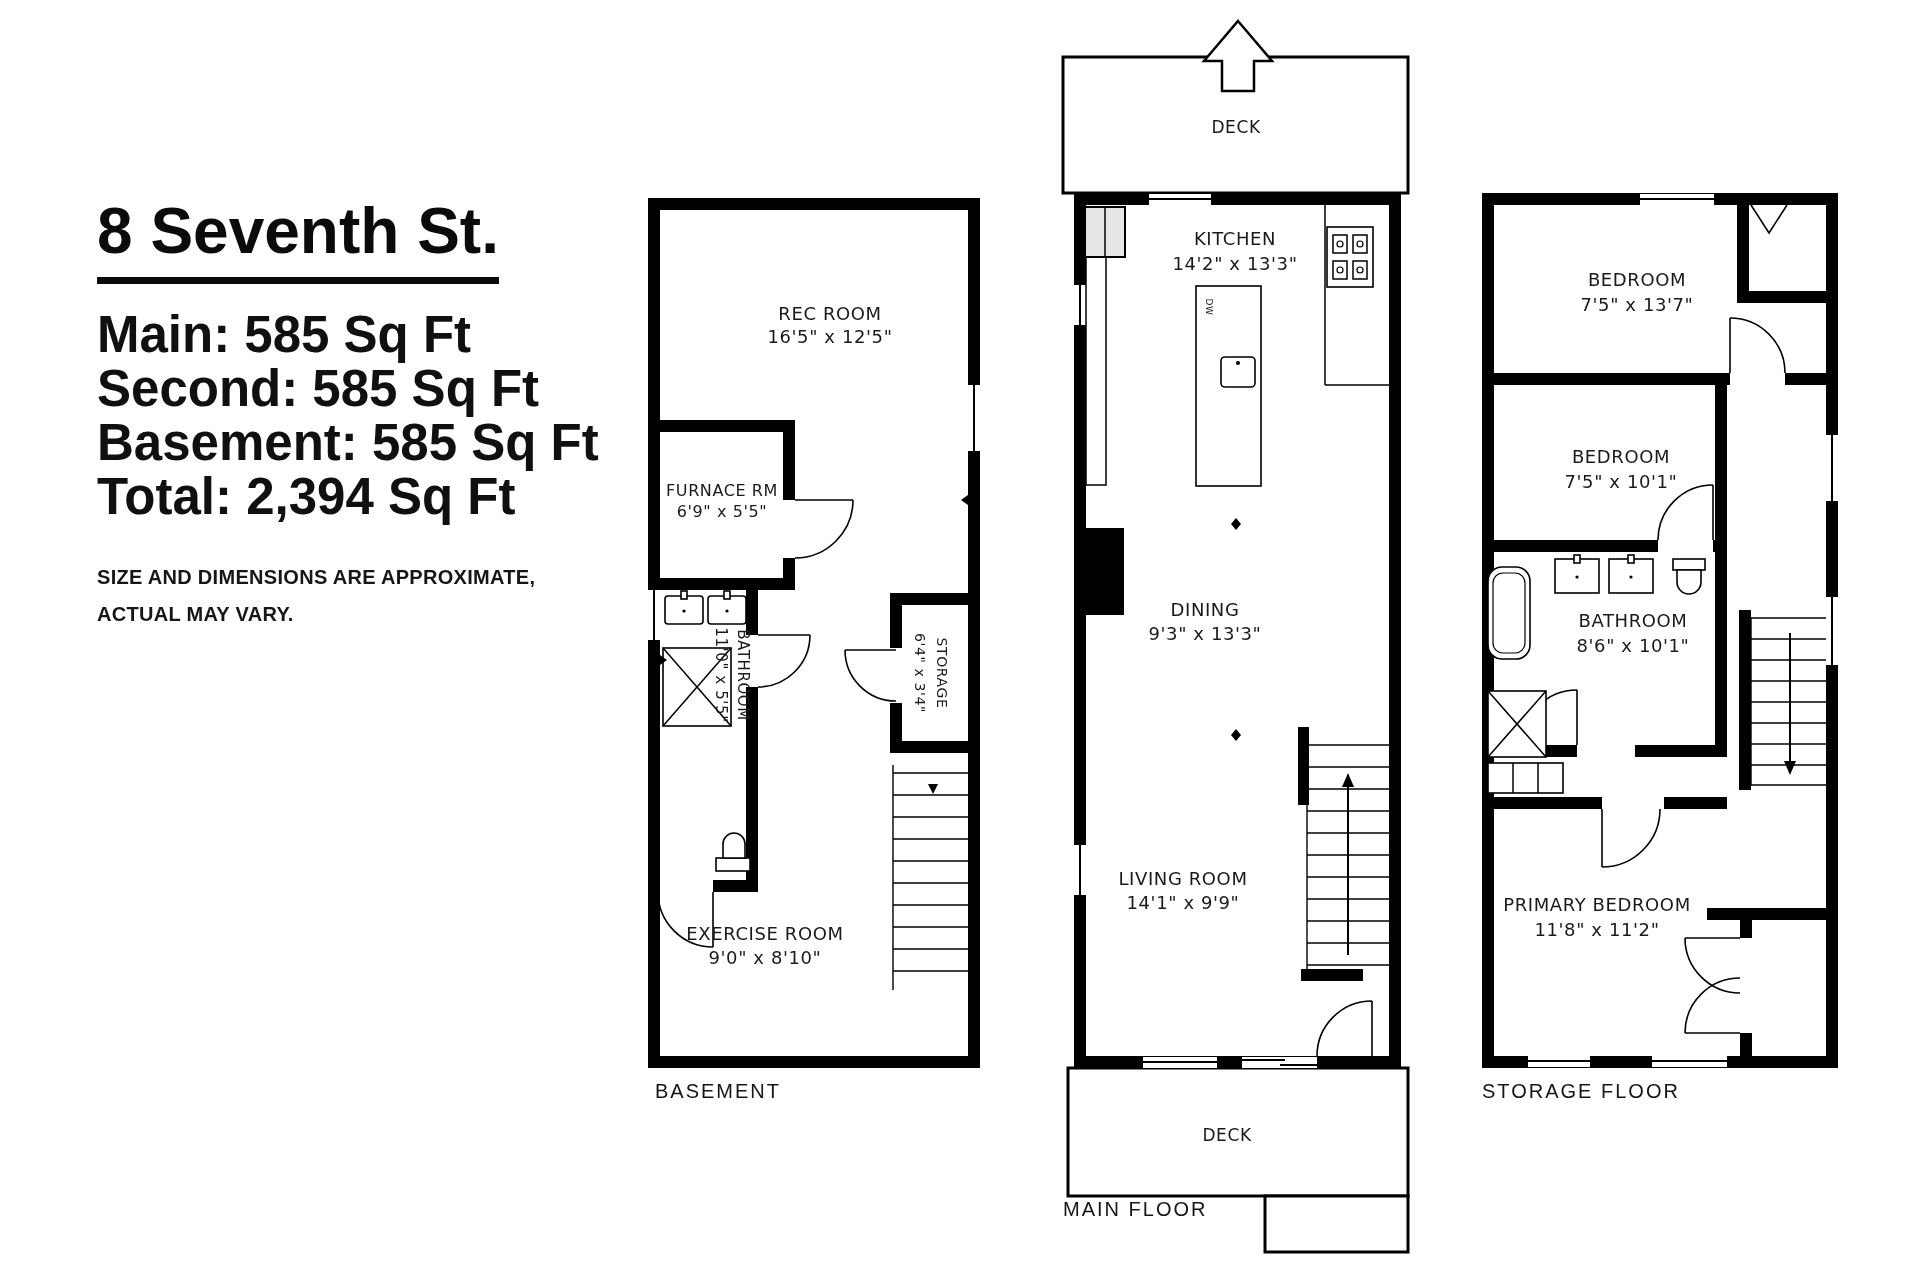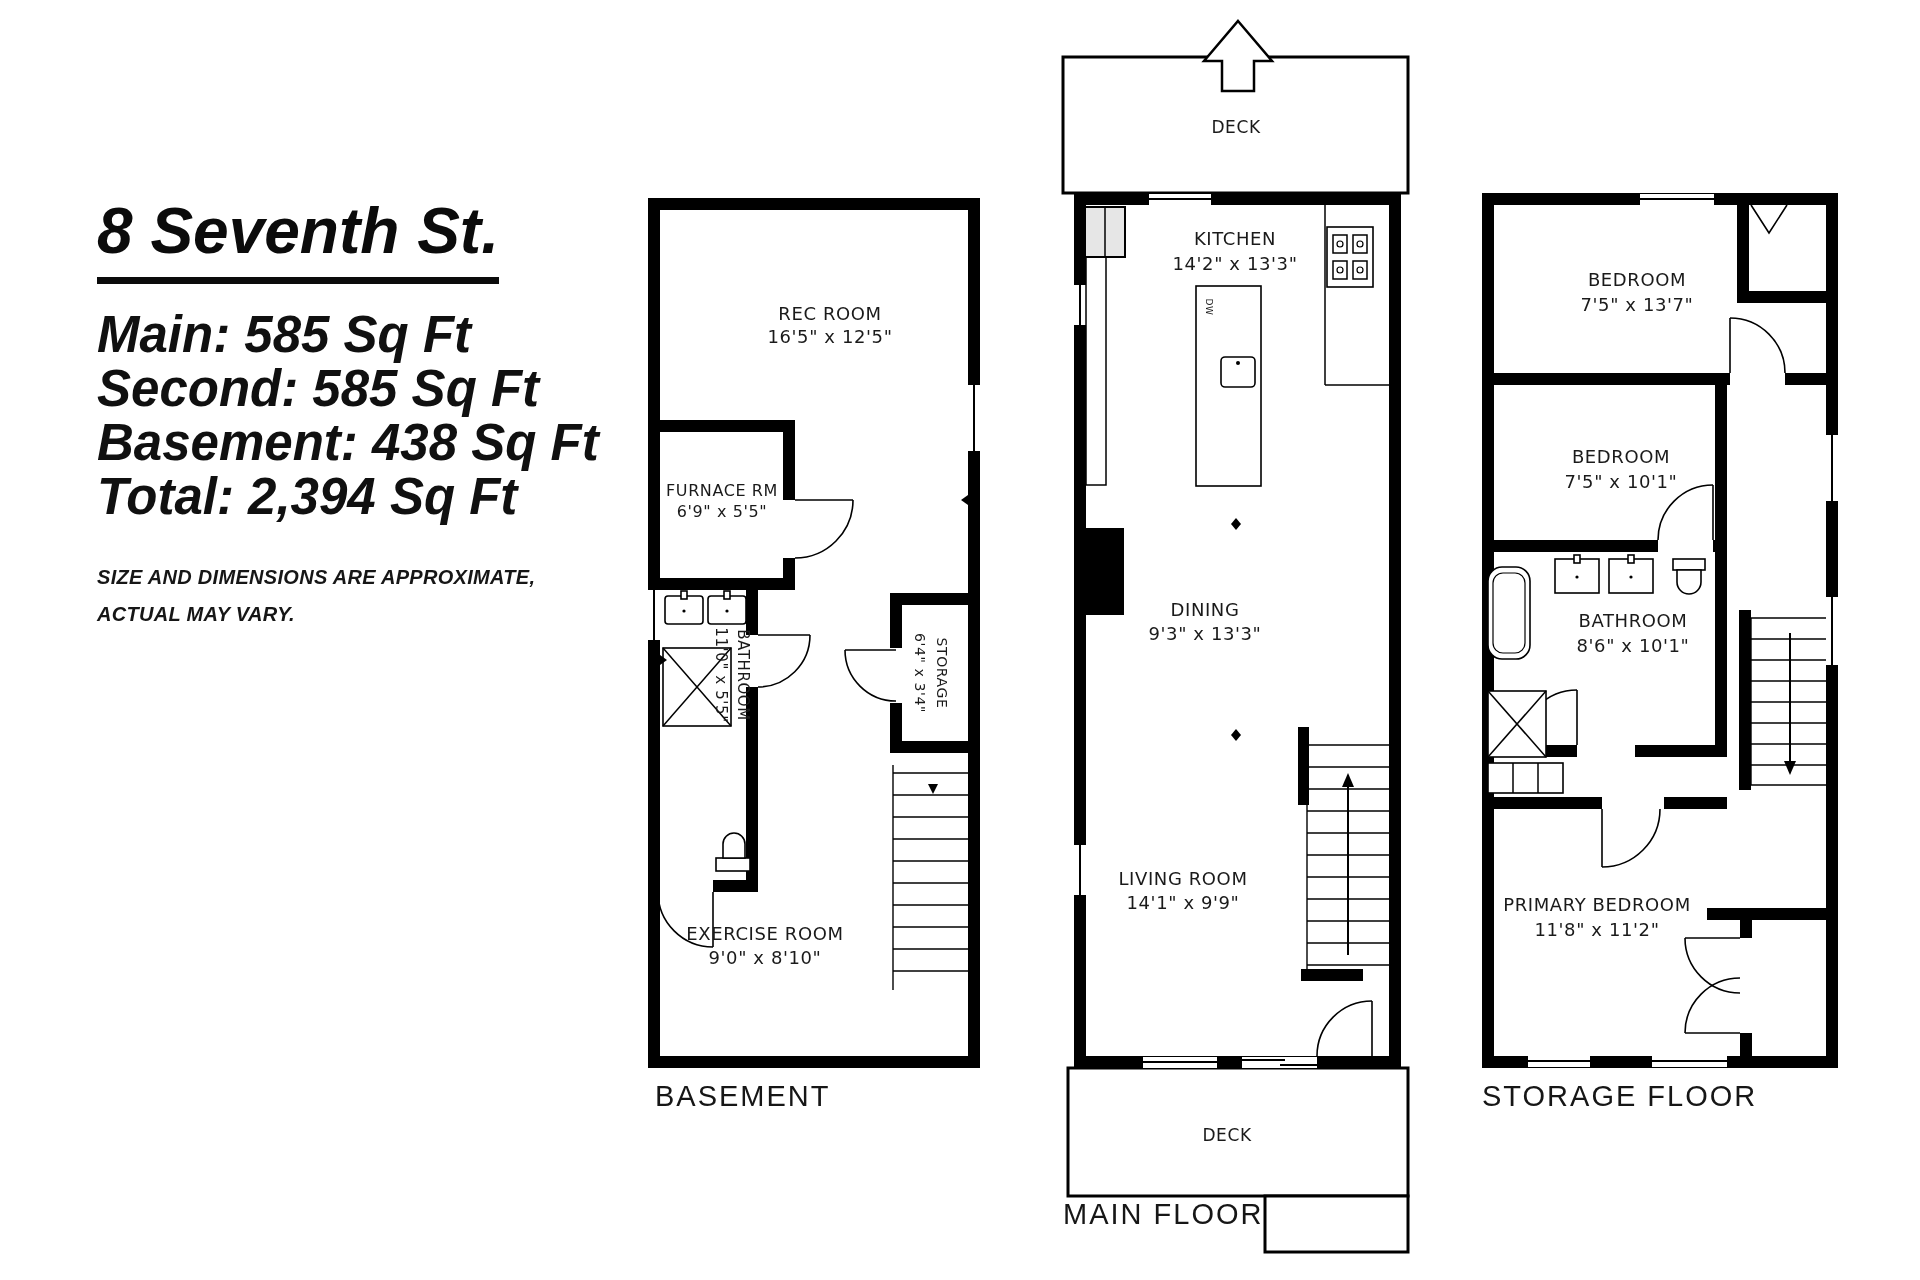--- a/index.html
+++ b/index.html
@@ -1,24 +1,24 @@
 <!DOCTYPE html>
 <html><head>
 <meta charset="utf-8">
 <style>
   html,body{margin:0;padding:0;background:#fff;}
   .canvas{position:relative;width:1920px;height:1280px;background:#ffffff;
           font-family:"Liberation Sans",sans-serif;overflow:hidden;color:#111;}
-  .title-block{position:absolute;left:97px;top:198px;font-style:italic;}
+  .title-block{position:absolute;left:97px;top:198px;}
   .addr{font-size:64px;font-weight:700;margin:0;color:#0b0b0b;
         display:inline-block;border-bottom:7px solid #0b0b0b;padding-bottom:12px;line-height:1.05;}
   .stats{margin-top:24px;}
   .stat-line{font-size:51px;font-weight:600;line-height:54px;color:#101010;}
   .disclaimer{margin-top:35px;font-size:20px;font-weight:700;line-height:37px;letter-spacing:.3px;color:#161616;}
-  .floor-label{position:absolute;font-size:29px;letter-spacing:2px;color:#161616;}
+  .floor-label{position:absolute;font-size:20px;letter-spacing:2px;color:#161616;}
   svg.plan{position:absolute;}
   svg.plan text{font-family:"DejaVu Sans","Liberation Sans",sans-serif;fill:#1a1a1a;letter-spacing:.6px;}
   .room-name,.room-dims{font-size:18px;text-anchor:middle;}
   .room-name-sm,.room-dims-sm{font-size:16px;text-anchor:middle;}
   .rot-name{font-size:15px;text-anchor:middle;}
   .rot-dims{font-size:15px;text-anchor:middle;}
   .rot-name-sm,.rot-dims-sm{font-size:14px;text-anchor:middle;}
   .deck-label{font-size:17px;text-anchor:middle;letter-spacing:1.5px;}
   .dw{font-size:9px;text-anchor:middle;}
   .w{fill:#000;stroke:none;}           
@@ -35,21 +35,21 @@
 </head>
 <body>
 
 <div class="canvas">
 
   <div class="title-block">
     <h1 class="addr">8 Seventh St.</h1>
     <div class="stats">
       <div class="stat-line">Main: 585 Sq Ft</div>
       <div class="stat-line">Second: 585 Sq Ft</div>
-      <div class="stat-line">Basement: 438 Sq Ft</div>
+      <div class="stat-line">Basement: 585 Sq Ft</div>
       <div class="stat-line">Total: 2,394 Sq Ft</div>
     </div>
     <div class="disclaimer">
       <div>SIZE AND DIMENSIONS ARE APPROXIMATE,</div>
       <div>ACTUAL MAY VARY.</div>
     </div>
   </div>
 
   <svg class="plan" style="left:645px;top:190px" width="345" height="940" viewBox="0 0 345 940">
 

